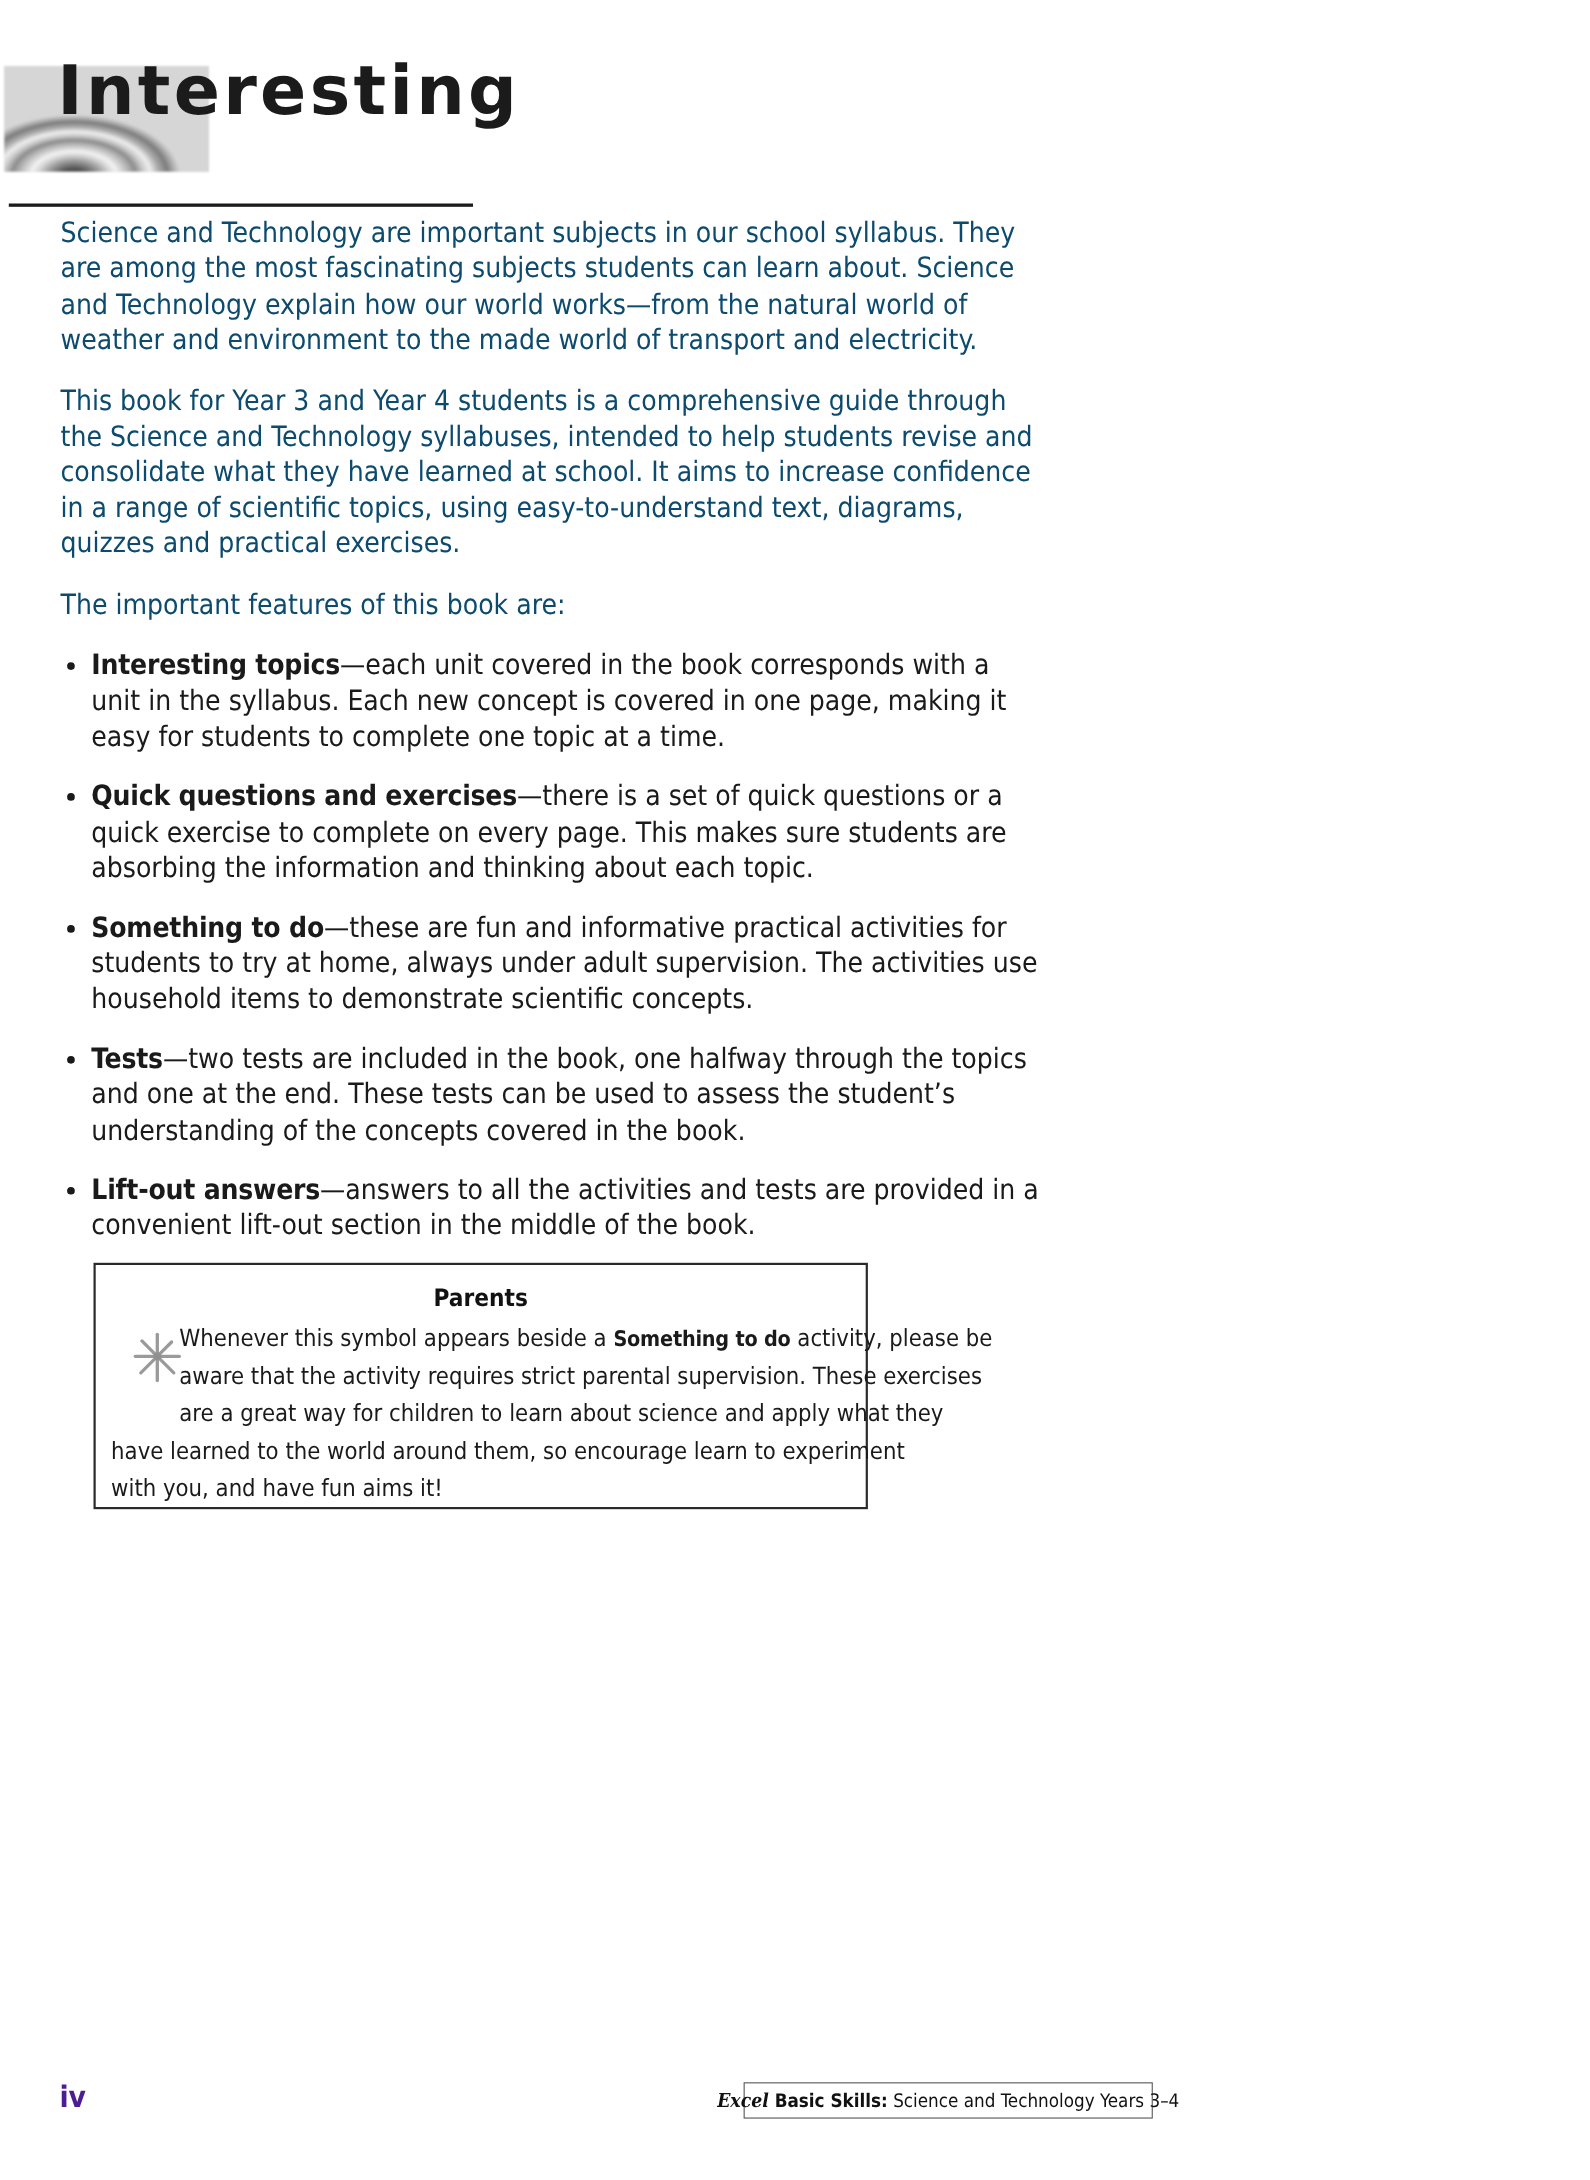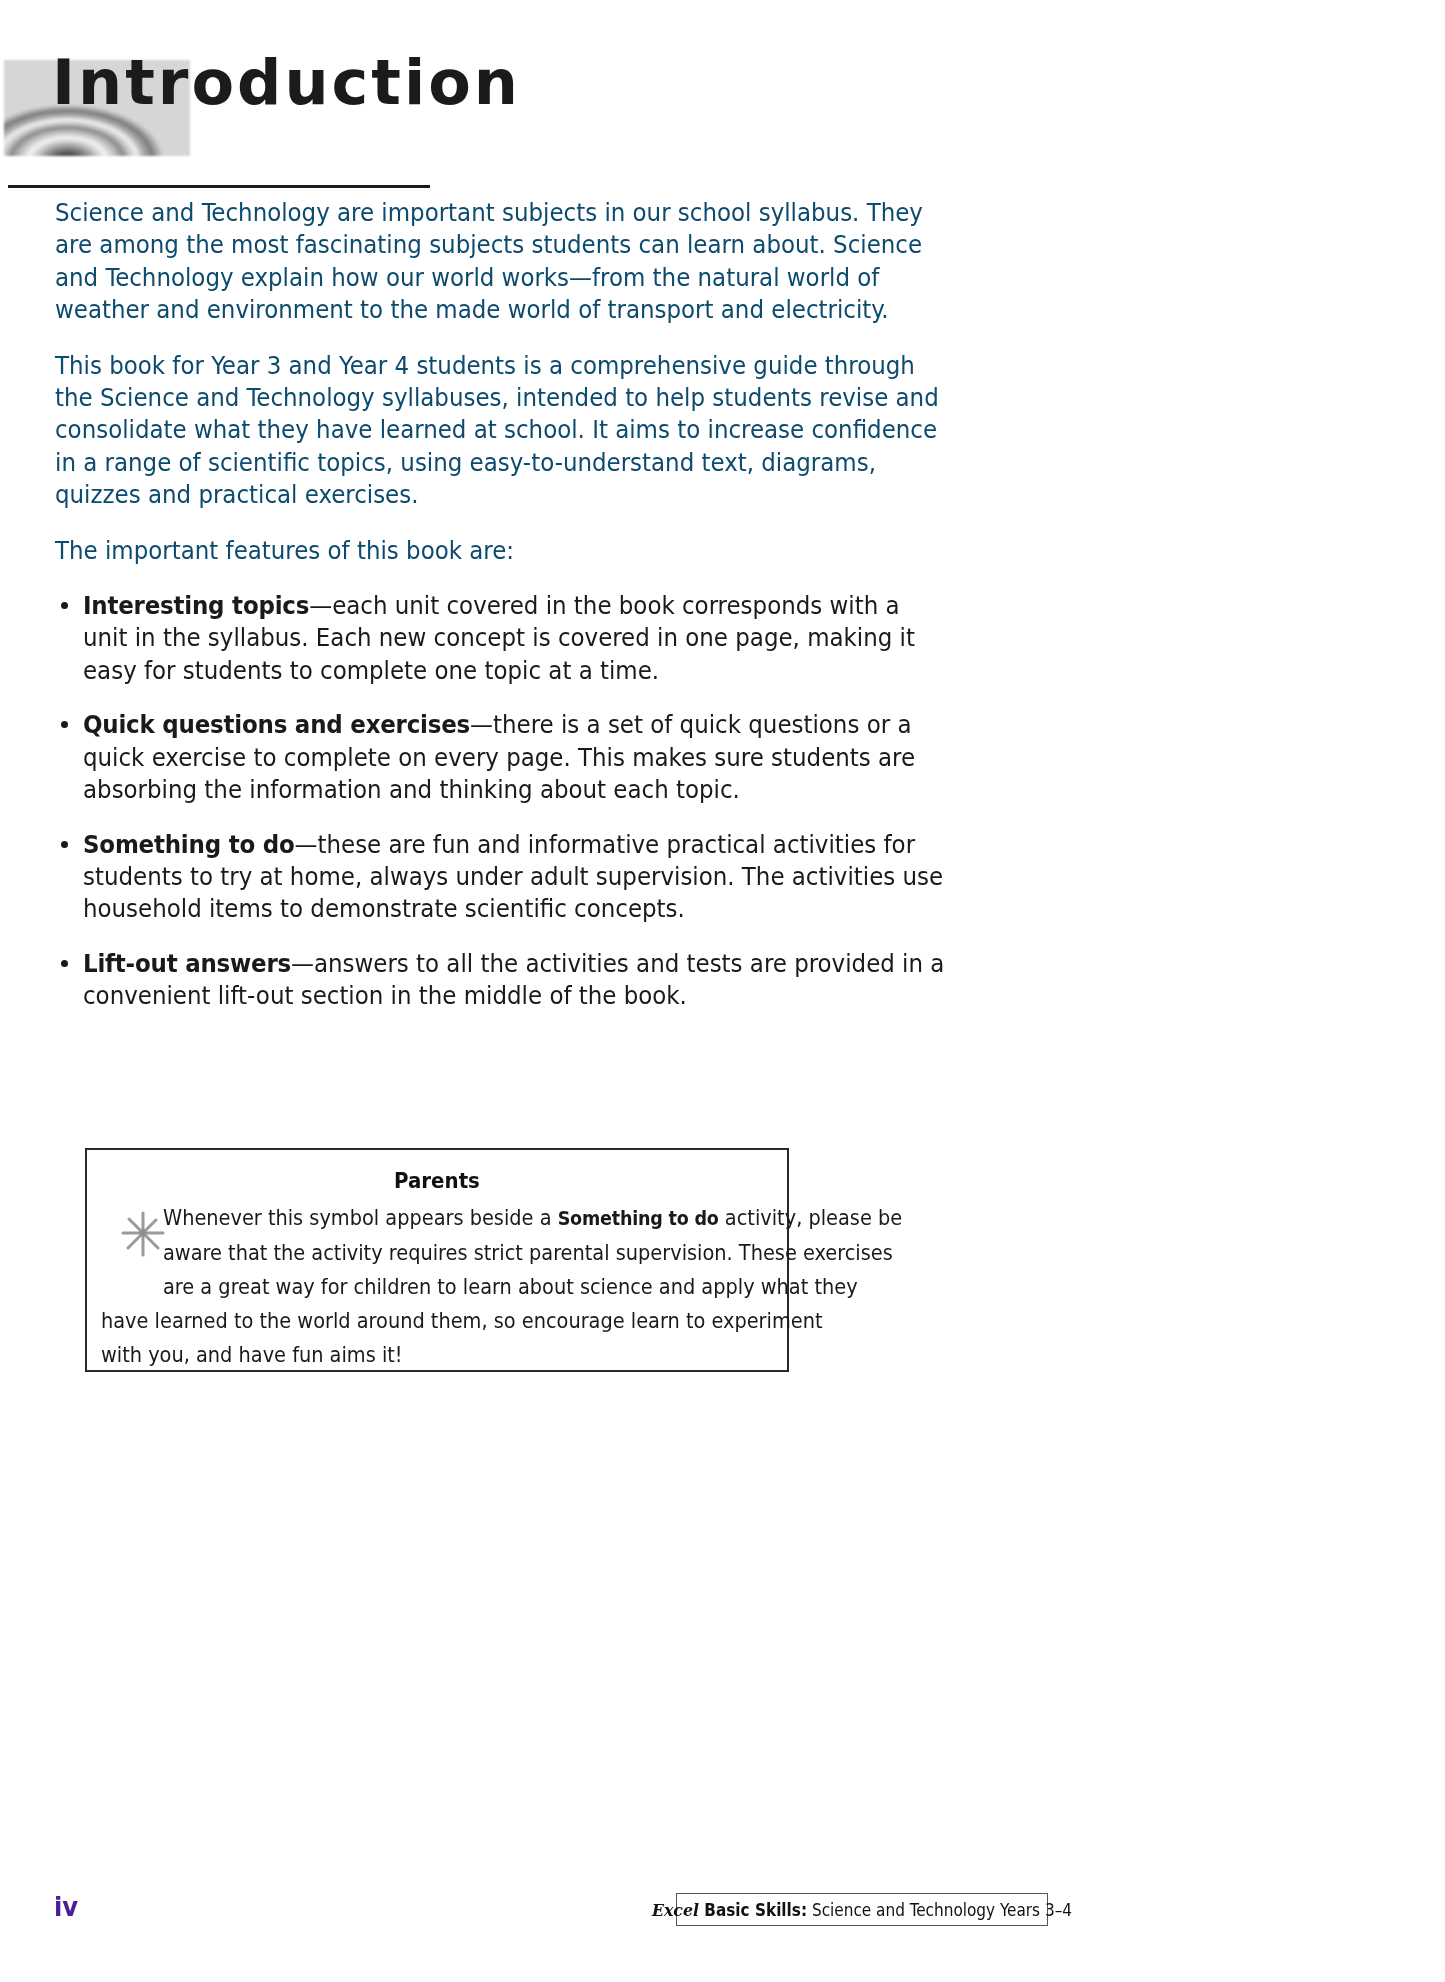--- a/index.html
+++ b/index.html
@@ -201,21 +201,21 @@
     font-weight: 700;
   }
 </style>
 </head>
 <body>
 
 <div class="page">
 
   <div class="header">
     <div class="header-swirl"></div>
-    <div class="header-title">Introduction</div>
+    <div class="header-title">Interesting</div>
     <div class="header-rule"></div>
   </div>
 
   <div class="content">
 
     <p class="para">Science and Technology are important subjects in our school syllabus. They are among the most fascinating subjects students can learn about. Science and Technology explain how our world works—from the natural world of weather and environment to the made world of transport and electricity.</p>
     <p class="para">This book for Year 3 and Year 4 students is a comprehensive guide through the Science and Technology syllabuses, intended to help students revise and consolidate what they have learned at school. It aims to increase confidence in a range of scientific topics, using easy-to-understand text, diagrams, quizzes and practical exercises.</p>
     <p class="para">The important features of this book are:</p>
 
     <ul class="bullets">
@@ -228,20 +228,24 @@
       <li class="bullet">
         <span class="bullet-dot"></span>
         <span class="bullet-term">Quick questions and exercises</span><span>—there is a set of quick questions or a quick exercise to complete on every page. This makes sure students are absorbing the information and thinking about each topic.</span>
       </li>
 
       <li class="bullet">
         <span class="bullet-dot"></span>
         <span class="bullet-term">Something to do</span><span>—these are fun and informative practical activities for students to try at home, always under adult supervision. The activities use household items to demonstrate scientific concepts.</span>
       </li>
 
+      <li class="bullet">
+        <span class="bullet-dot"></span>
+        <span class="bullet-term">Tests</span><span>—two tests are included in the book, one halfway through the topics and one at the end. These tests can be used to assess the student’s understanding of the concepts covered in the book.</span>
+      </li>
 
       <li class="bullet">
         <span class="bullet-dot"></span>
         <span class="bullet-term">Lift-out answers</span><span>—answers to all the activities and tests are provided in a convenient lift-out section in the middle of the book.</span>
       </li>
 
     </ul>
   </div>
 
   <div class="parents-box">

